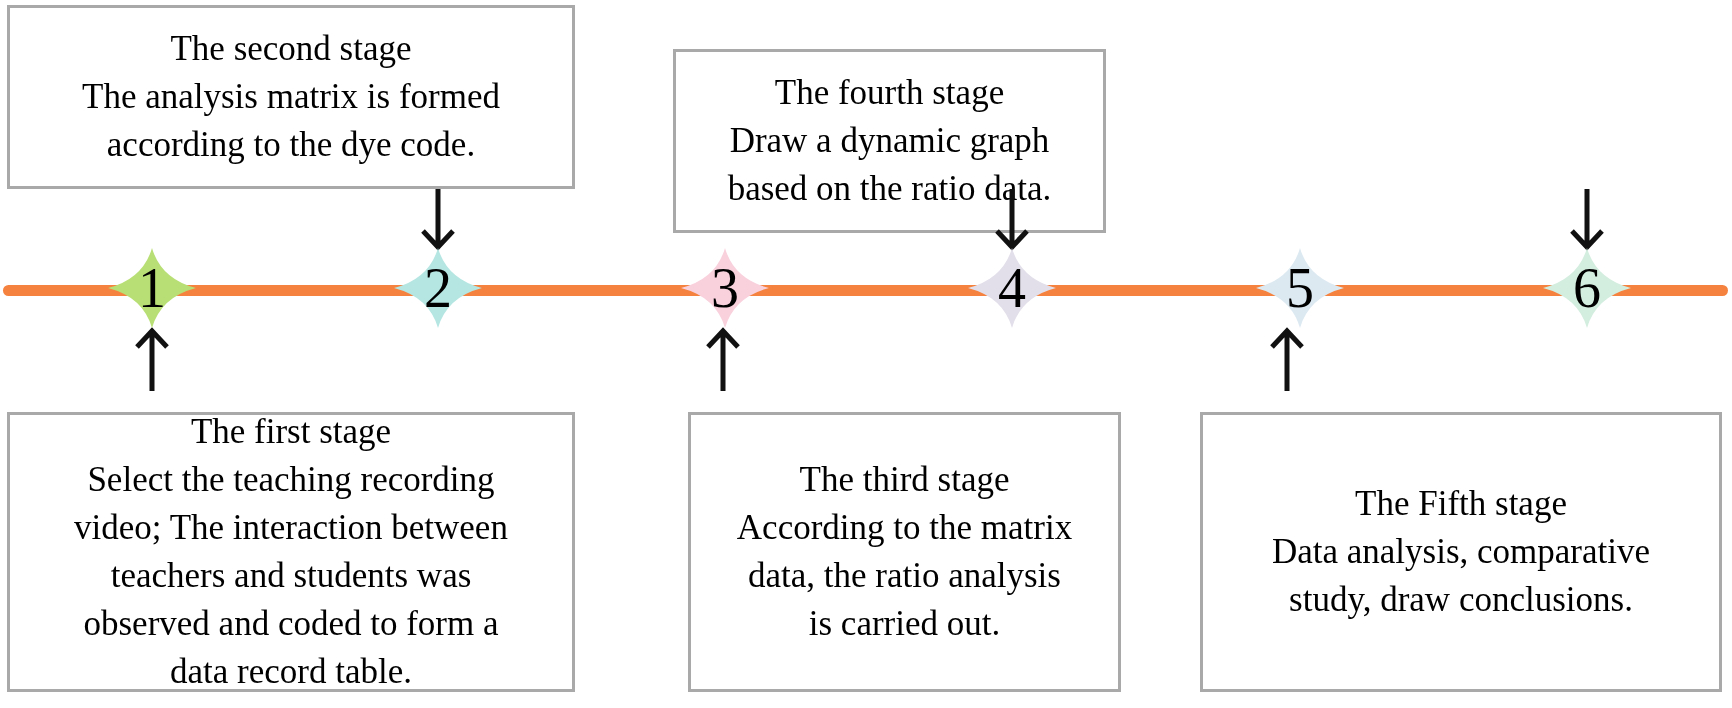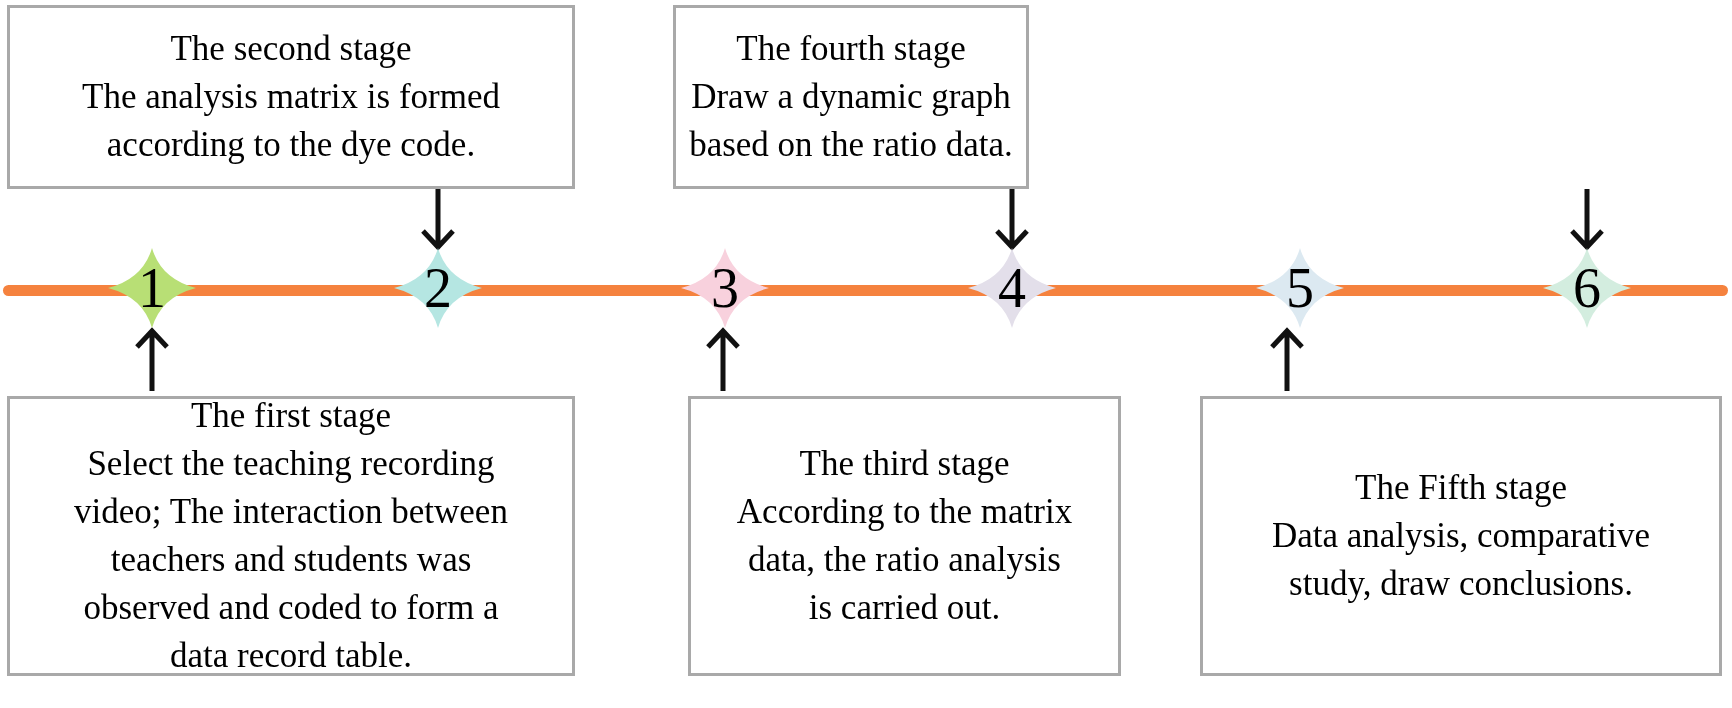--- a/index.html
+++ b/index.html
@@ -24,23 +24,23 @@
     display:flex;align-items:center;justify-content:center;
     text-align:center;
   }
   .stage-box .stage-text{
     white-space:pre-line;
     font-size:35px;
     line-height:48px;
     color:#000000;
   }
   .box-above{top:5px;height:184px;}
-  .box-below{top:396px;height:280px;}
+  .box-below{top:412px;height:280px;}
   #box-stage-2{left:7px;width:568px;}
-  #box-stage-4{left:673px;width:356px;}
+  #box-stage-4{left:673px;width:433px;margin-top:44px;}
   #box-stage-6{left:1205px;width:518px;}
   #box-stage-1{left:7px;width:568px;}
   #box-stage-3{left:672px;width:433px;margin-left:16px;}
   #box-stage-5{left:1200px;width:522px;}
   .marker{
     position:absolute;
     width:88px;height:80px;
     top:248px;
     display:flex;align-items:center;justify-content:center;
   }

